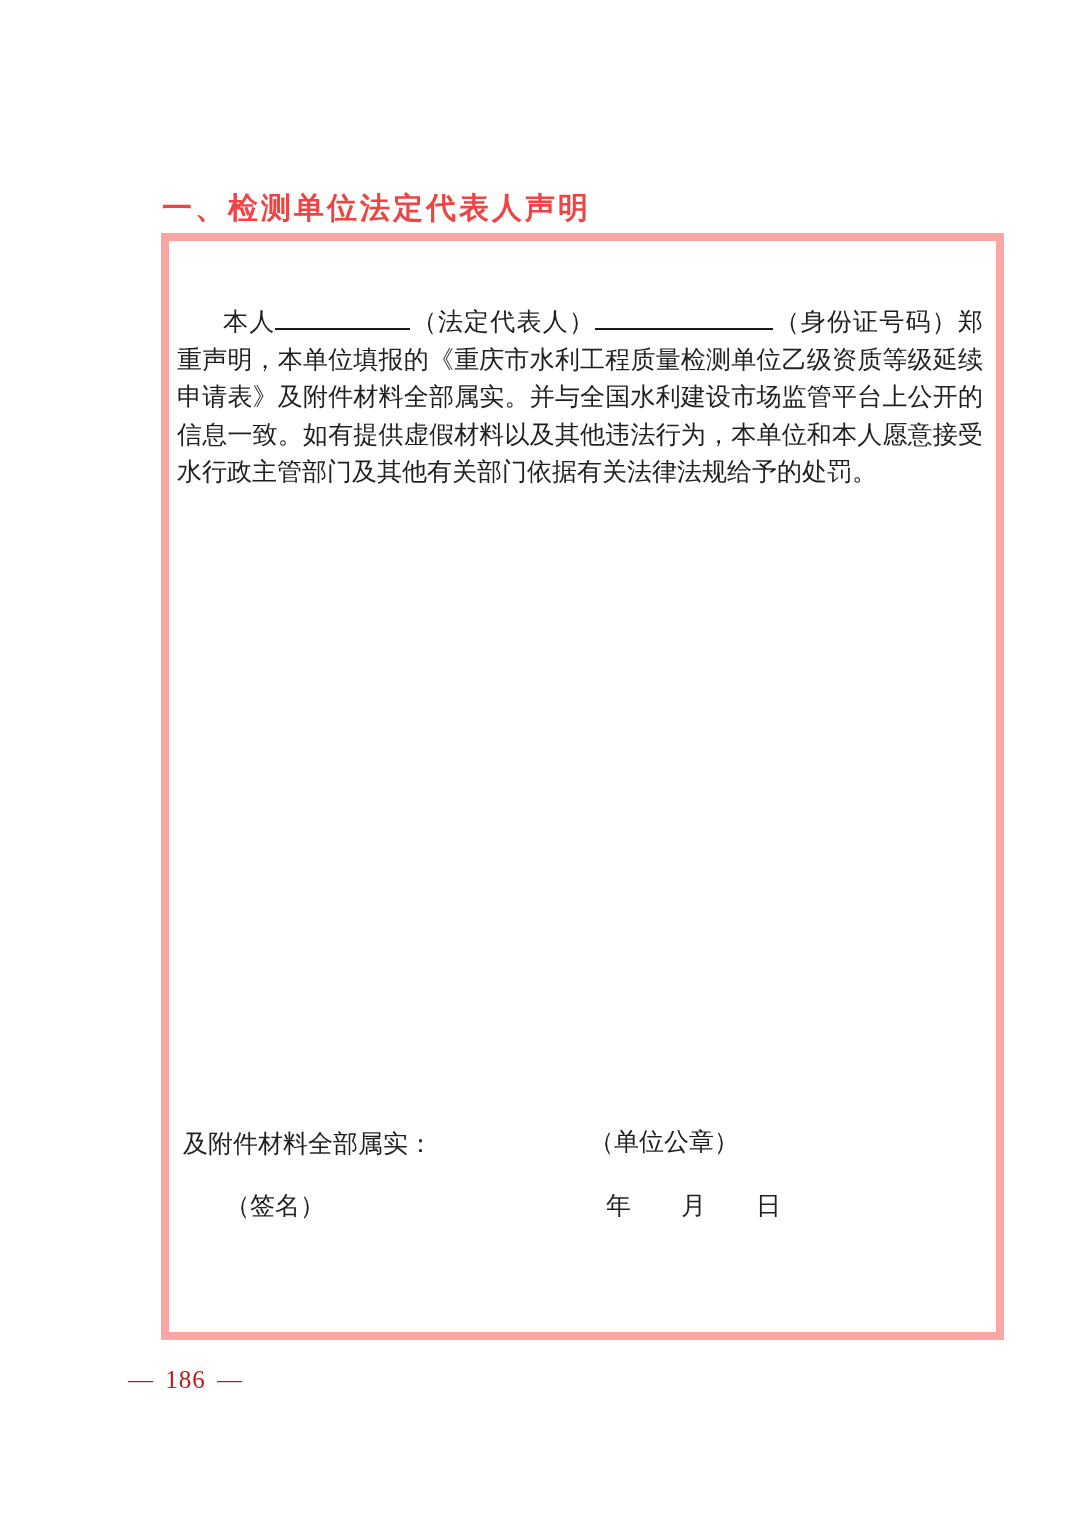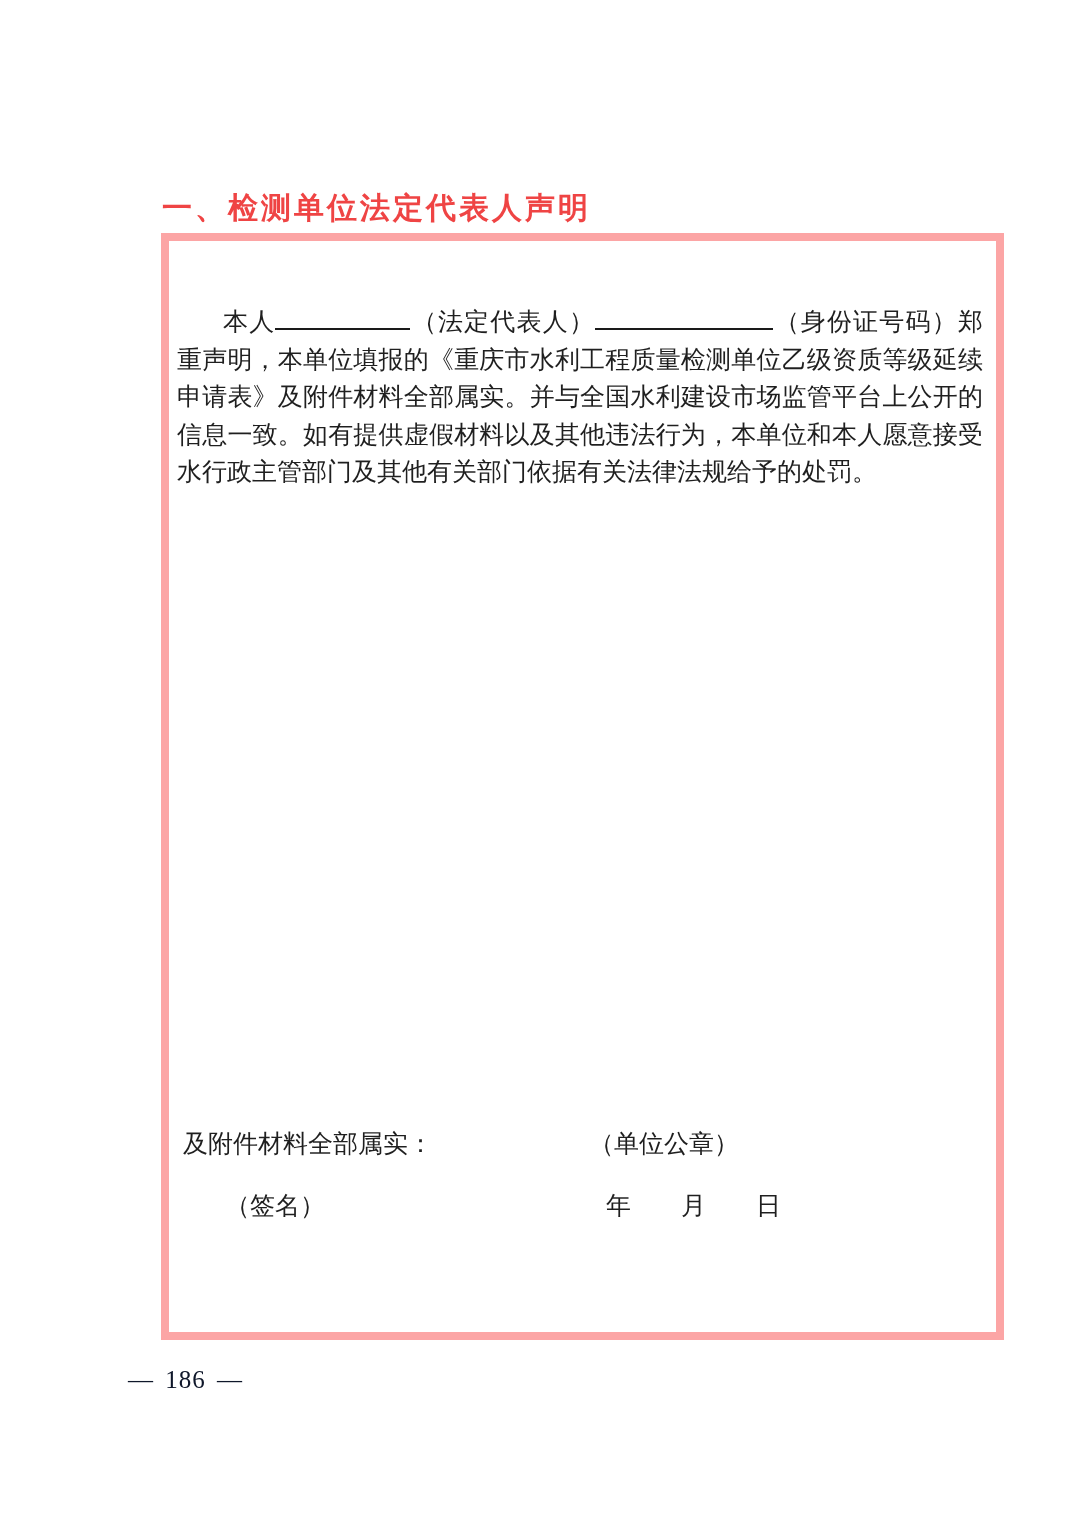--- a/index.html
+++ b/index.html
@@ -62,37 +62,37 @@
     position: absolute;
     left: 0;
     right: 0;
     font-size: 25px;
     line-height: 34px;
     color: #1f1f1f;
   }
   .sig-row-1 { top: 886px; }
   .sig-row-2 { top: 948px; }
   .sig-rep-label    { position: absolute; left: 14px;  white-space: nowrap; }
-  .seal-label       { position: absolute; left: 420px; white-space: nowrap; }
+  .seal-label       { position: absolute; left: 420px; white-space: nowrap; font-family: Liberation Mono, monospace; }
   .sign-label       { position: absolute; left: 56px;  white-space: nowrap; }
   .date-group {
     position: absolute;
     left: 437px;
     display: flex;
     gap: 50px;
     white-space: nowrap;
   }
   .page-number {
     position: absolute;
     left: 128px;
     top: 1366px;
     font-size: 25px;
     letter-spacing: 1px;
     word-spacing: 4px;
-    color: #0f172a;
+    color: #b91c1c;
     white-space: nowrap;
   }
 </style>
 </head>
 <body>
 
 <div class="page">
 
   <div class="section-heading">一、检测单位法定代表人声明</div>
 

